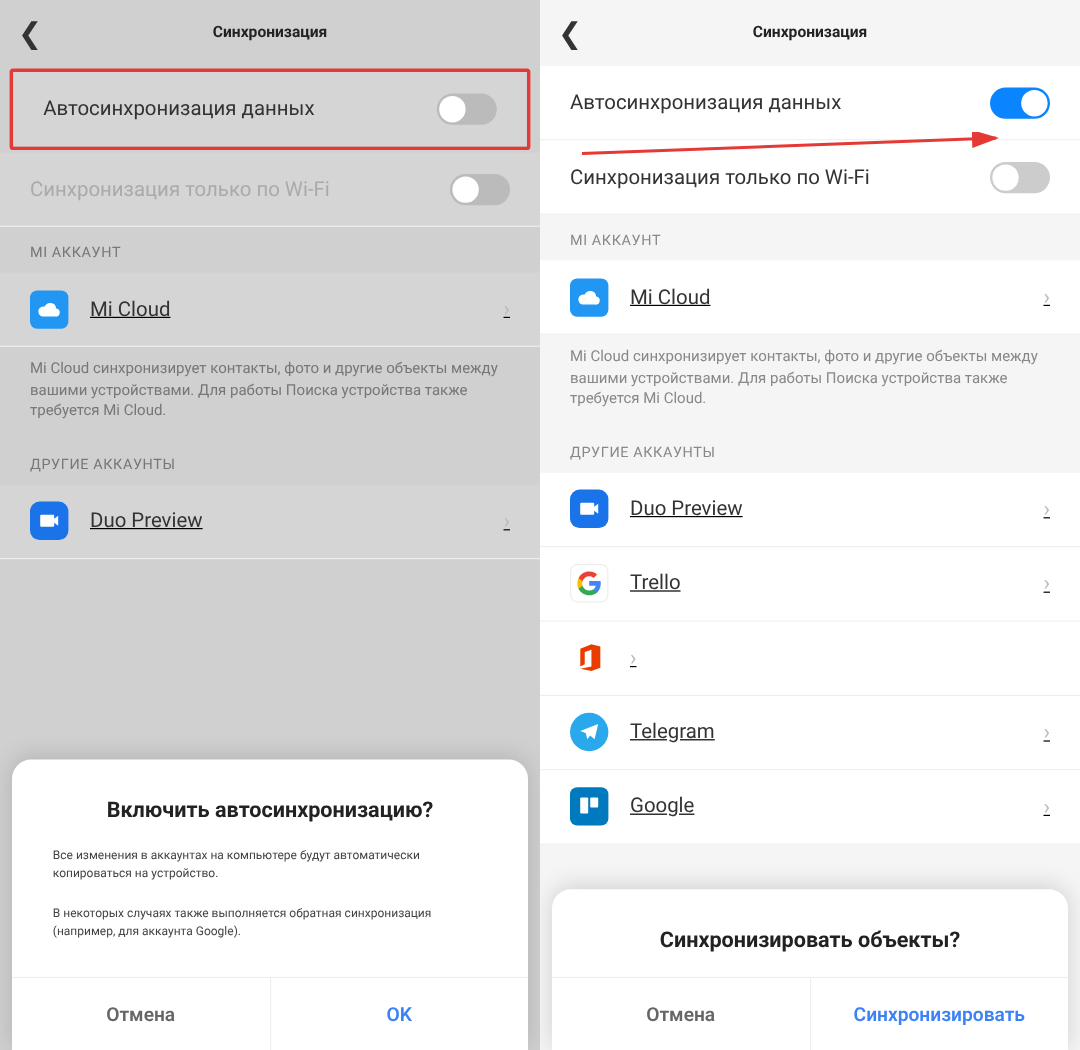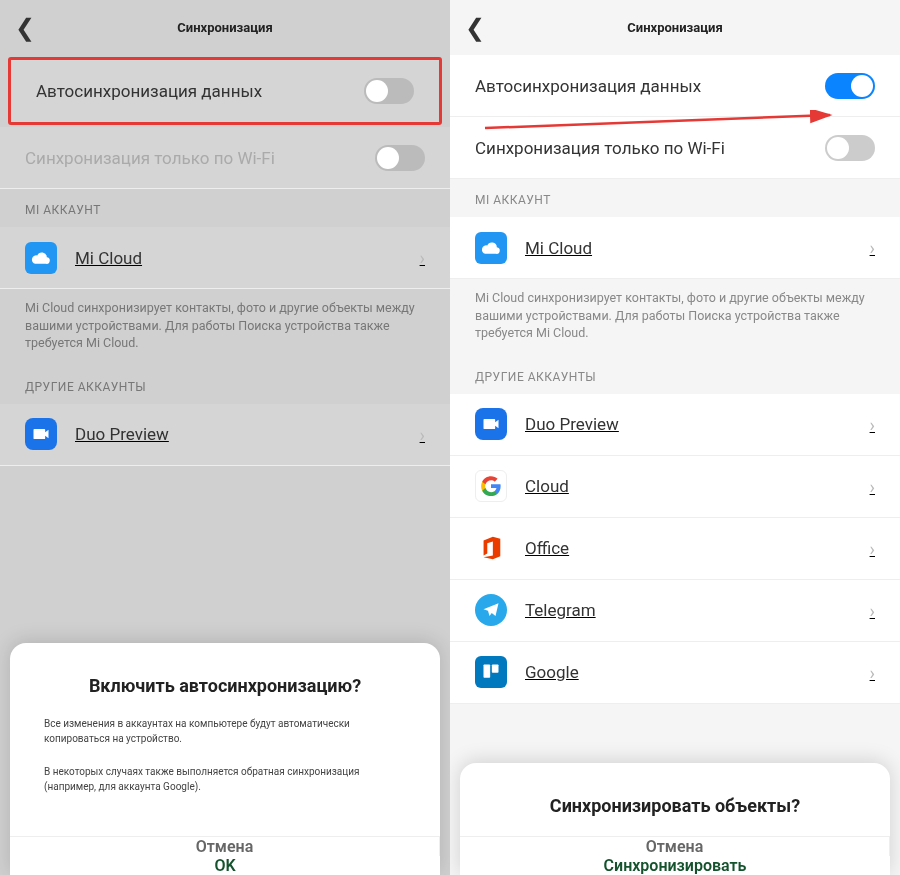--- a/index.html
+++ b/index.html
@@ -32,25 +32,25 @@
 .account-icon { width: 32px; height: 32px; border-radius: 6px; margin-right: 18px; display: flex; align-items: center; justify-content: center; flex-shrink: 0; }
 .account-name { flex: 1; font-size: 17px; color: #333; }
 .chevron { color: #bbb; font-size: 18px; }
 .desc-text { padding: 10px 25px 14px; font-size: 12.5px; color: #888; line-height: 1.4; }
 .desc-text.dim-text { color: #777; }
 .arrow-annotation { position: absolute; top: 110px; left: 480px; width: 360px; height: 30px; pointer-events: none; }
 .dialog { position: absolute; bottom: 0; left: 10px; right: 10px; background: #fff; border-radius: 16px 16px 0 0; box-shadow: 0 -2px 20px rgba(0,0,0,0.15); }
 .dialog-title { font-size: 18px; font-weight: 700; text-align: center; padding: 32px 7px 20px; color: #222; }
 .dialog-body { padding: 0 34px 30px; font-size: 10px; color: #444; line-height: 1.5; }
 .dialog-body p { margin-bottom: 18px; }
-.dialog-body p:last-child { margin-bottom: 12px; }
-.dialog-buttons { display: flex; border-top: 1px solid #eee; flex-direction: column; }
+.dialog-body p:last-child { margin-bottom: 0; }
+.dialog-buttons { display: flex; border-top: 1px solid #eee; }
 .dialog-btn { flex: 1; height: 60px; display: flex; align-items: center; justify-content: center; font-size: 16px; font-weight: 600; }
 .dialog-btn.cancel { color: #666; border-right: 1px solid #eee; }
-.dialog-btn.confirm { color: #14532d; }
+.dialog-btn.confirm { color: #3b82f6; }
 
 .icon-micloud { background: #2196f3; color: #fff; }
 .icon-duo { background: #1a73e8; color: #fff; border-radius: 8px; }
 .icon-google { background: #fff; border: 1px solid #eee; }
 .icon-office { background: #fff; color: #eb3c00; }
 .icon-telegram { background: #29a9eb; color: #fff; border-radius: 50%; }
 .icon-trello { background: #0079bf; color: #fff; }
 </style>
 </head>
 <body>
@@ -166,31 +166,30 @@
 
     <div class="account-row">
       <div class="account-icon icon-google">
         <svg width="22" height="22" viewBox="0 0 48 48">
             <path fill="#4285F4" d="M45 24.5c0-1.6-.1-3-.4-4.5H24v8.5h11.8c-.5 2.8-2 5.1-4.3 6.7v5.5h7C42.5 37 45 31.3 45 24.5z"></path>
             <path fill="#34A853" d="M24 46c5.8 0 10.7-1.9 14.3-5.2l-7-5.5c-2 1.3-4.5 2.1-7.3 2.1-5.6 0-10.4-3.8-12.1-8.9H4.7v5.6C8.3 41.2 15.6 46 24 46z"></path>
             <path fill="#FBBC05" d="M11.9 28.5c-.4-1.3-.7-2.7-.7-4.1s.3-2.8.7-4.1v-5.6H4.7C3.2 17.8 2.4 21 2.4 24.4s.8 6.6 2.3 9.7l7.2-5.6z"></path>
             <path fill="#EA4335" d="M24 11.4c3.2 0 6 1.1 8.2 3.2l6.2-6.2C34.7 4.7 29.8 2.8 24 2.8 15.6 2.8 8.3 7.6 4.7 14.7l7.2 5.6c1.7-5.1 6.5-8.9 12.1-8.9z"></path>
           </svg>
       </div>
-      <span class="account-name">Cloud</span>
+      <span class="account-name">Trello</span>
       <span class="chevron">›</span>
     </div>
 
     <div class="account-row">
       <div class="account-icon icon-office">
         <svg width="24" height="26" viewBox="0 0 24 28">
             <path fill="#eb3c00" d="M14 2L4 6v16l4-2V9l6-2v15l-10 2 10 2 8-3V4z"></path>
           </svg>
       </div>
-      <span class="account-name">Office</span>
       <span class="chevron">›</span>
     </div>
 
     <div class="account-row">
       <div class="account-icon icon-telegram">
         <svg width="18" height="18" viewBox="0 0 24 24">
             <path fill="#fff" d="M22 3L2 11l6 2 2 7 3-4 5 4 4-17z"></path>
           </svg>
       </div>
       <span class="account-name">Telegram</span>

